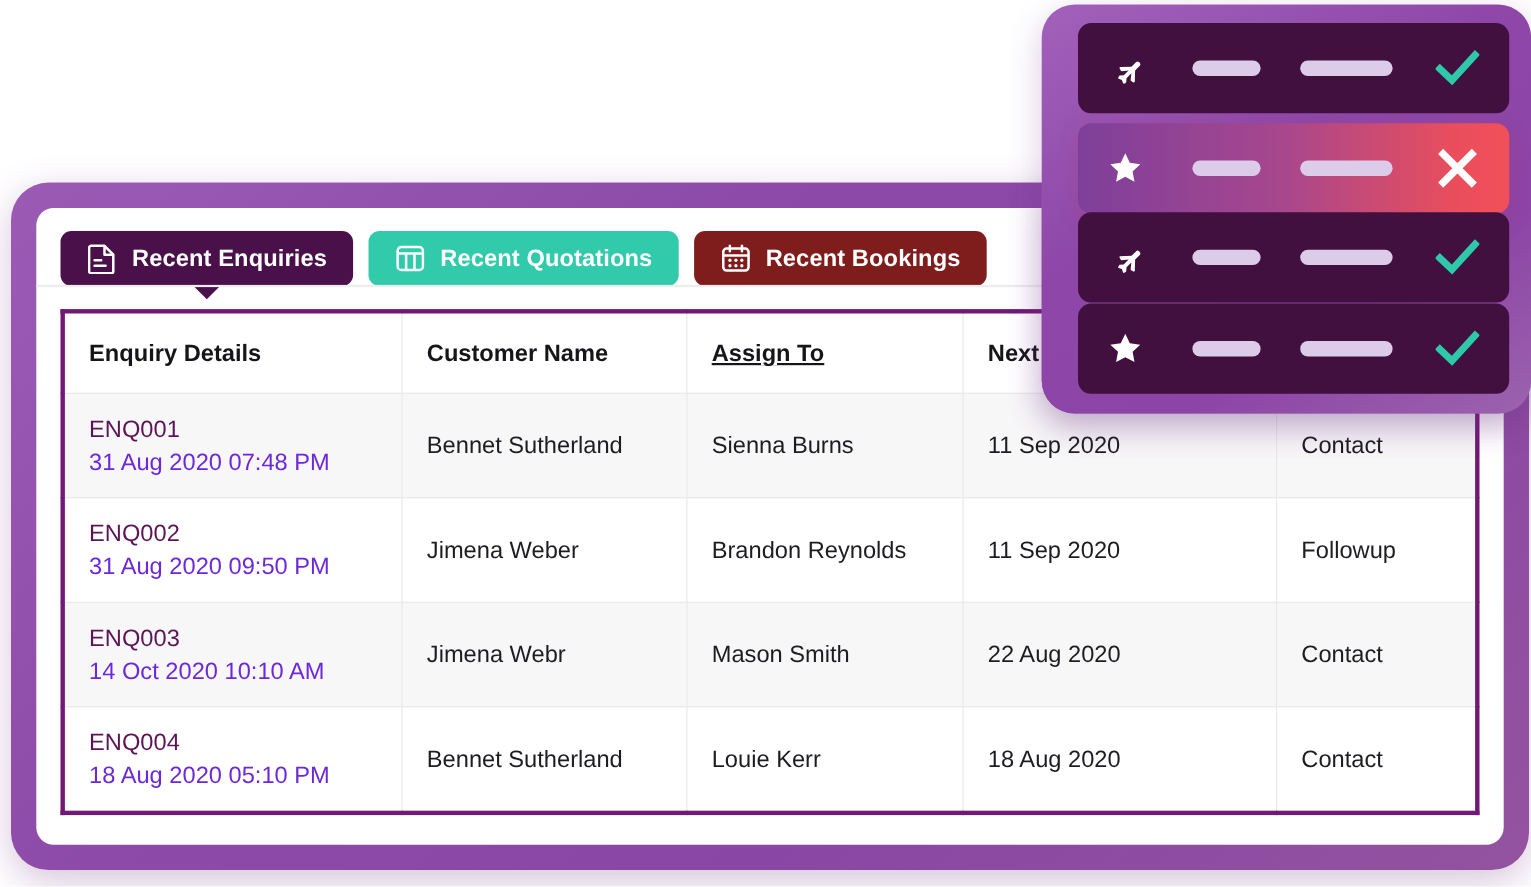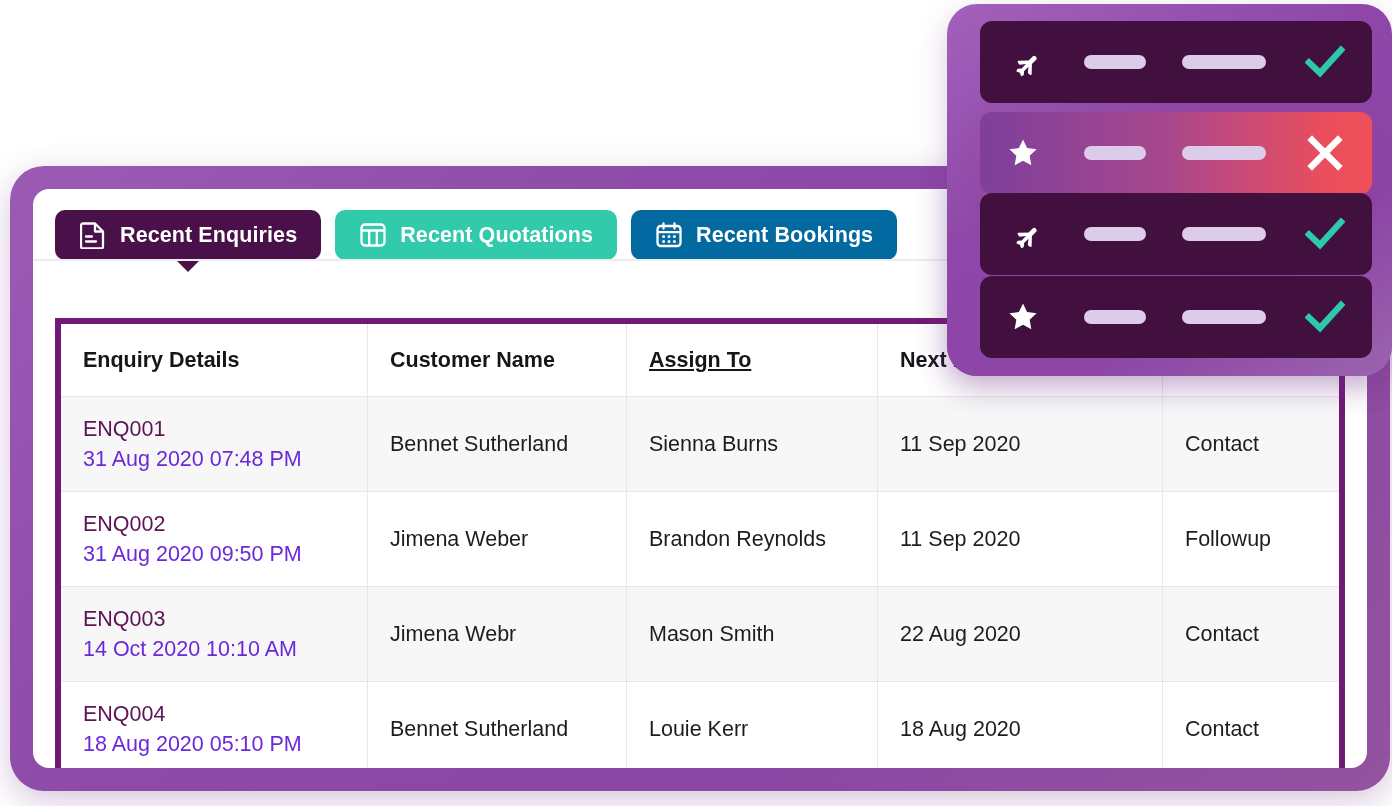--- a/index.html
+++ b/index.html
@@ -69,21 +69,21 @@
   .tab .tab-icon {
     display: inline-flex;
     align-items: center;
     justify-content: center;
     width: 28px;
     height: 28px;
     flex: 0 0 28px;
   }
   .tab--enquiries { background: #4a1049; text-align: center; }
   .tab--quotations { background: #31cbab; }
-  .tab--bookings  { background: #0369a1; }
+  .tab--bookings  { background: #7f1d1d; }
 
   .tab--active::after {
     content: "";
     position: absolute;
     left: 50%;
     bottom: -12px;
     margin-left: -13px;
     width: 0;
     height: 0;
     border-left: 13px solid transparent;
@@ -101,23 +101,22 @@
   }
 
   
   .table-wrap {
     padding: 20px 22px 22px 22px;
   }
   table.enquiry-table {
     width: 100%;
     border-collapse: collapse;
     table-layout: fixed;
-    border: 6px solid #701a75;
+    border: 4px solid #701a75;
     font-size: 21px;
-    margin-top: 37px;
   }
   table.enquiry-table th,
   table.enquiry-table td {
     border-right: 1px solid #e7e7ea;
     border-bottom: 1px solid #e7e7ea;
     text-align: left;
     padding: 0 0 0 22px;
     vertical-align: middle;
   }
   table.enquiry-table th:last-child,

